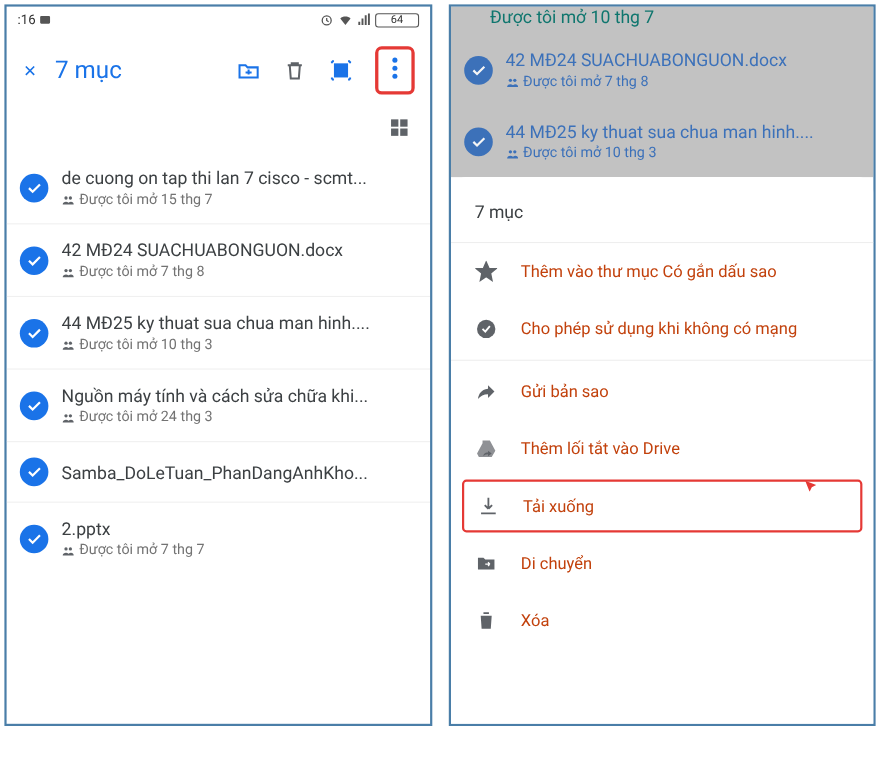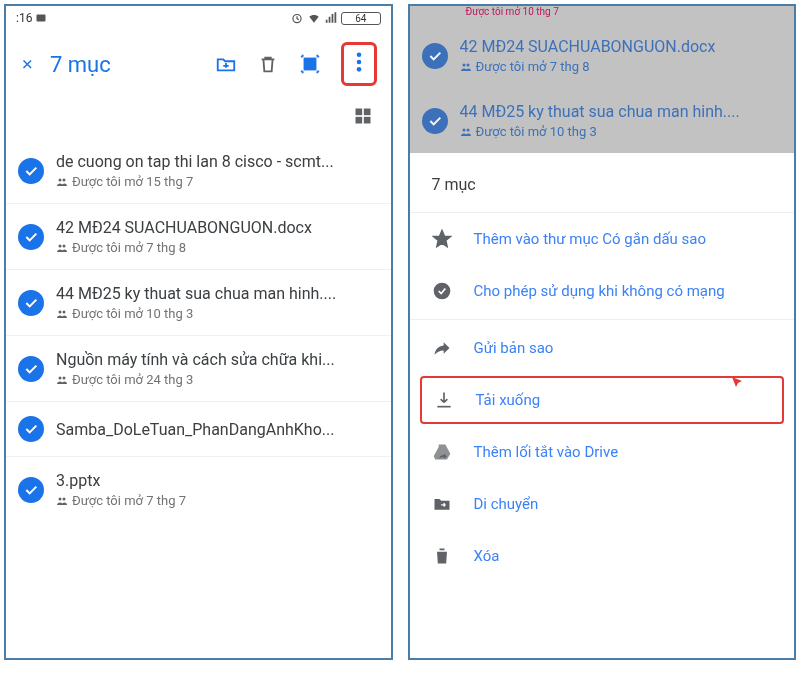--- a/index.html
+++ b/index.html
@@ -35,28 +35,28 @@
     .file-name { font-size: 16px; color: #3c4043; white-space: nowrap; overflow: hidden; text-overflow: ellipsis; }
     .file-meta { font-size: 13px; color: #737373; margin-top: 3px; display: flex; align-items: center; gap: 4px; }
     .file-meta svg { width: 12px; height: 12px; }
     
     
     .phone-right .dimmed-area { background: rgba(80,80,80,0.35); padding-top: 10px; }
     .dimmed-item { display: flex; align-items: center; padding: 14px 12px; gap: 12px; opacity: 0.85; }
     .dimmed-item .file-name { color: #2563b8; }
     .dimmed-item .file-meta { color: #2563b8; }
     .dimmed-item .check-circle { background: #2563b8; }
-    .dim-sub { font-size: 10px; color: #be185d; padding-left: 56px; margin-top: -10px; margin-bottom: 6px; }
+    .dim-sub { font-size: 16px; color: #0f766e; padding-left: 36px; margin-top: -10px; margin-bottom: 6px; }
     
     
     .sheet { background: #fff; border-radius: 14px 14px 0 0; flex: 1; display: flex; flex-direction: column; padding-top: 4px; }
     .sheet-title { padding: 18px 22px; font-size: 16px; color: #3c4043; border-bottom: 1px solid #eee; }
     .sheet-item { display: flex; align-items: center; padding: 16px 22px; gap: 22px; }
     .sheet-item svg { width: 20px; height: 20px; flex-shrink: 0; color: #5f6368; fill: #5f6368; }
-    .sheet-label { font-size: 15px; color: #3b82f6; }
+    .sheet-label { font-size: 15px; color: #c2410c; }
     .sheet-sep { height: 1px; background: #eee; margin: 2px 0; }
     .download-highlight { border: 2px solid #e53935; border-radius: 4px; margin: 2px 10px; padding: 12px 12px !important; position: relative; }
     .red-dot { position: absolute; top: -6px; right: 40px; width: 10px; height: 10px; }
     .red-dot svg { width: 10px; height: 10px; }
   </style>
 </head>
 <body>
 
 <div class="container">
 
@@ -120,21 +120,21 @@
     </div>
 
     <div class="file-list" id="left-files">
         <div class="file-item">
     <div class="check-circle">
       <svg viewBox="0 0 24 24" fill="none" stroke="#fff" stroke-width="3">
               <path d="M5 12l5 5L20 7"></path>
             </svg>
     </div>
     <div class="file-info">
-      <div class="file-name">de cuong on tap thi lan 8 cisco - scmt...</div>
+      <div class="file-name">de cuong on tap thi lan 7 cisco - scmt...</div>
       <div class="file-meta">
         <svg viewBox="0 0 24 24" fill="#5f6368">
                 <circle cx="8" cy="8" r="3"></circle>
                 <circle cx="16" cy="8" r="3"></circle>
                 <path d="M2 20c0-3 3-5 6-5s6 2 6 5M12 20c0-3 2-5 5-5s5 2 5 5"></path>
               </svg>
         Được tôi mở 15 thg 7
       </div>
     </div>
         </div>
@@ -202,21 +202,21 @@
       <div class="file-name">Samba_DoLeTuan_PhanDangAnhKho...</div>
     </div>
         </div>
         <div class="file-item">
     <div class="check-circle">
       <svg viewBox="0 0 24 24" fill="none" stroke="#fff" stroke-width="3">
               <path d="M5 12l5 5L20 7"></path>
             </svg>
     </div>
     <div class="file-info">
-      <div class="file-name">3.pptx</div>
+      <div class="file-name">2.pptx</div>
       <div class="file-meta">
         <svg viewBox="0 0 24 24" fill="#5f6368">
                 <circle cx="8" cy="8" r="3"></circle>
                 <circle cx="16" cy="8" r="3"></circle>
                 <path d="M2 20c0-3 3-5 6-5s6 2 6 5M12 20c0-3 2-5 5-5s5 2 5 5"></path>
               </svg>
         Được tôi mở 7 thg 7
       </div>
     </div>
         </div>
@@ -286,41 +286,41 @@
 
       <div class="sheet-sep"></div>
 
       <div class="sheet-item">
         <svg viewBox="0 0 24 24" fill="#5f6368">
             <path d="M14 5l7 7-7 7v-4c-5 0-8 2-11 5 1-5 3-10 11-11z"></path>
           </svg>
         <span class="sheet-label">Gửi bản sao</span>
       </div>
 
+      <div class="sheet-item">
+        <svg viewBox="0 0 24 24" fill="#5f6368">
+            <path d="M8 3l8 0 6 11-4 7H4l-2-4 6-11z" opacity="0.7"></path>
+            <path d="M14 14l4 3-4 3v-2c-3 0-4 1-5 2 0-2 1-4 5-4z" fill="#5f6368"></path>
+          </svg>
+        <span class="sheet-label">Thêm lối tắt vào Drive</span>
+      </div>
+
       <div class="sheet-item download-highlight">
         <div class="red-dot"><svg viewBox="0 0 10 10">
               <path d="M0 0l10 4-4 2-2 4z" fill="#e53935"></path>
             </svg></div>
         <svg viewBox="0 0 24 24" fill="#5f6368">
             <path d="M12 3v12m0 0l-4-4m4 4l4-4" stroke="#5f6368" stroke-width="2" fill="none"></path>
             <path d="M4 19h16v2H4z"></path>
           </svg>
         <span class="sheet-label">Tải xuống</span>
       </div>
 
       <div class="sheet-item">
         <svg viewBox="0 0 24 24" fill="#5f6368">
-            <path d="M8 3l8 0 6 11-4 7H4l-2-4 6-11z" opacity="0.7"></path>
-            <path d="M14 14l4 3-4 3v-2c-3 0-4 1-5 2 0-2 1-4 5-4z" fill="#5f6368"></path>
-          </svg>
-        <span class="sheet-label">Thêm lối tắt vào Drive</span>
-      </div>
-
-      <div class="sheet-item">
-        <svg viewBox="0 0 24 24" fill="#5f6368">
             <path d="M3 6h6l2 2h10v11H3z"></path>
             <path d="M11 13h5m0 0l-2-2m2 2l-2 2" stroke="#fff" stroke-width="1.5" fill="none"></path>
           </svg>
         <span class="sheet-label">Di chuyển</span>
       </div>
 
       <div class="sheet-item">
         <svg viewBox="0 0 24 24" fill="#5f6368">
             <path d="M6 7h12l-1 14H7zM4 5h16M9 5V3h6v2"></path>
           </svg>

